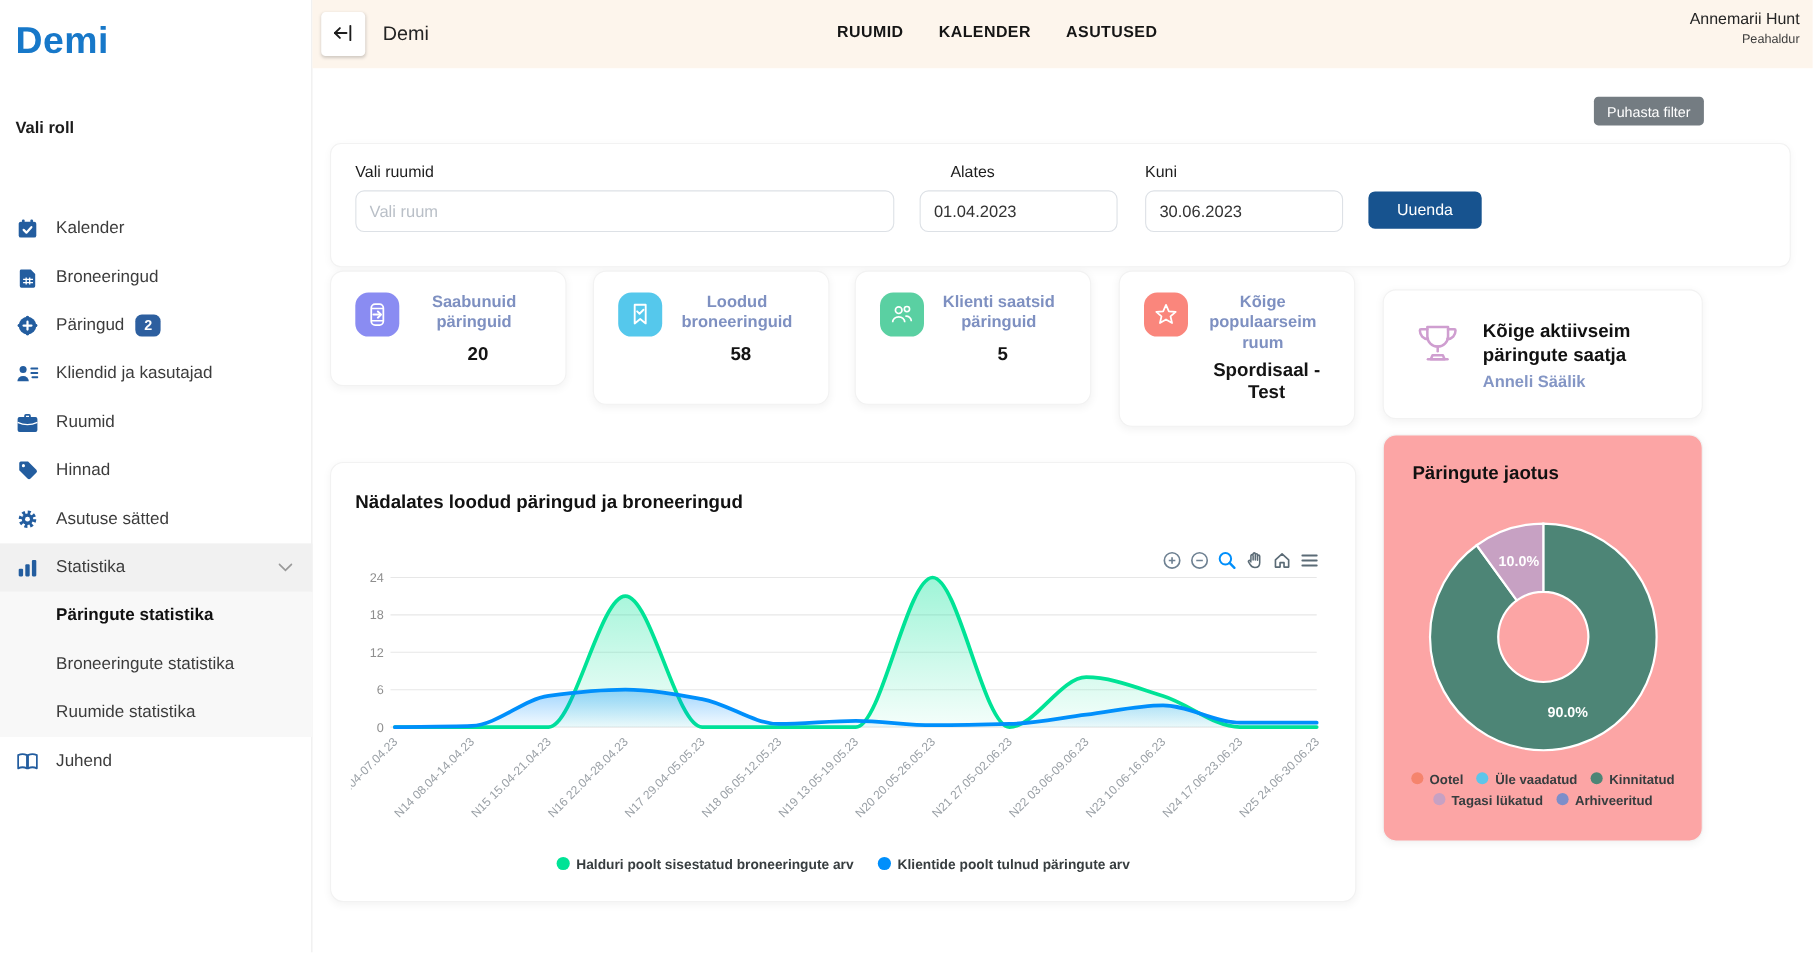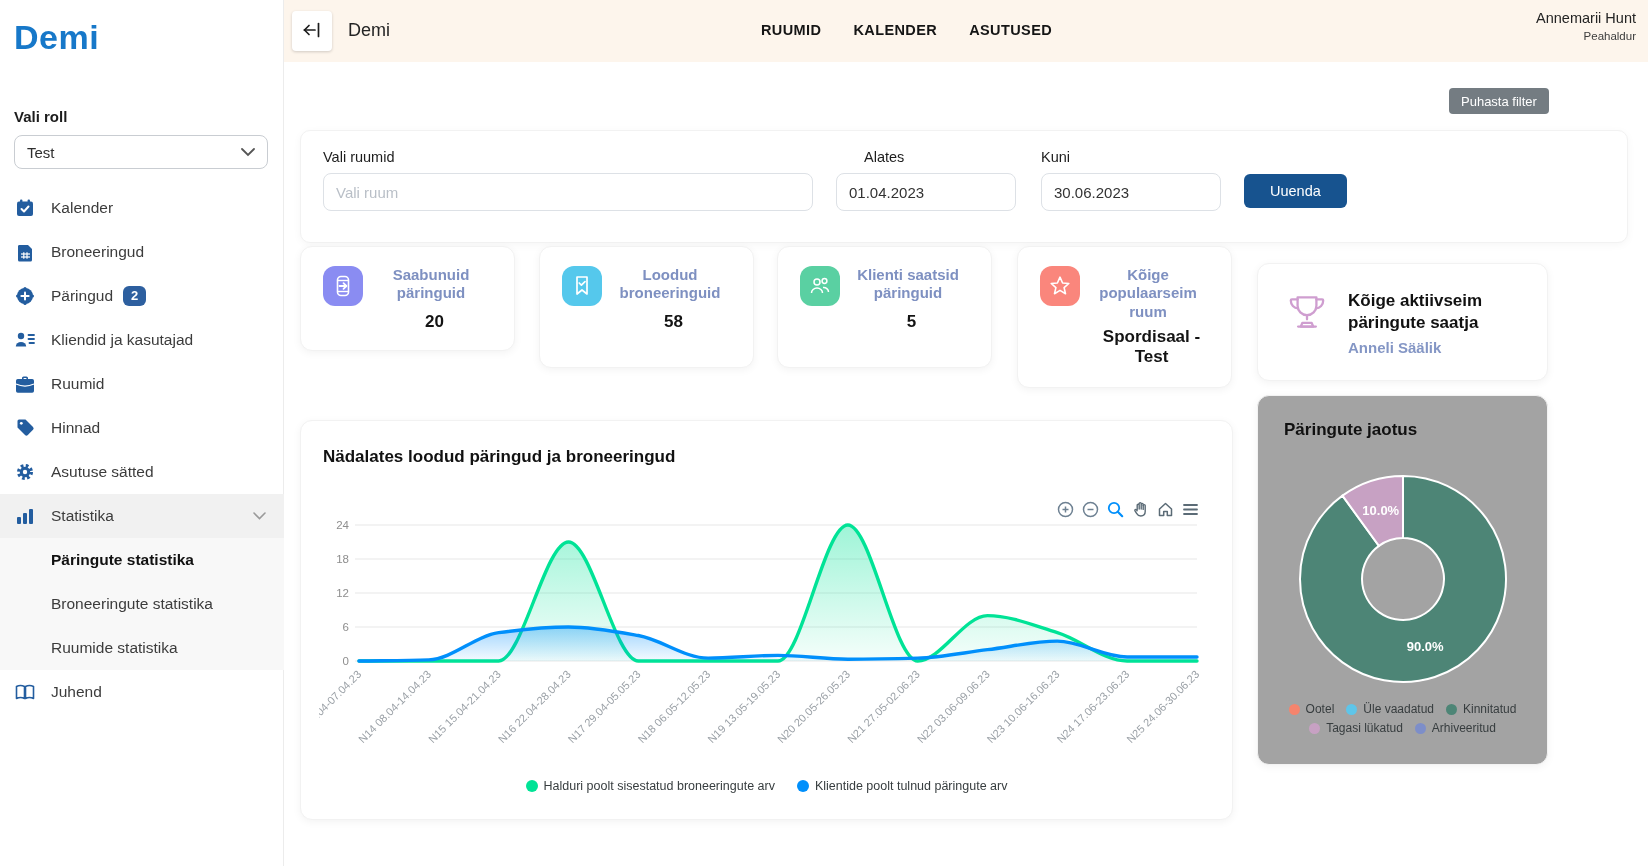--- a/index.html
+++ b/index.html
@@ -55,48 +55,40 @@
   
   .chart-card { position:absolute; left:300px; top:420px; width:933px; height:400px; background:#fff; border:1px solid #f2f2f2; border-radius:12px; box-shadow:0 2px 8px rgba(0,0,0,.05); }
   .chart-title { position:absolute; left:22px; top:26px; font-size:17px; font-weight:bold; color:#111; }
   .apex-toolbar { position:absolute; right:33px; top:80px; display:flex; gap:8px; align-items:center; }
   .apex-toolbar span { display:flex; cursor:pointer; }
   .line-svg { position:absolute; left:18px; top:78px; width:897px; height:252px; overflow:hidden; }
   .grid-line { stroke:#e7e7e7; stroke-width:1; }
   .ytick { fill:#8e8e8e; font-size:11.5px; }
   .xtick { fill:#9aa0a6; font-size:11px; }
   .line-legend { position:absolute; left:0; right:0; top:358px; display:flex; justify-content:center; gap:22px; }
-  .leg-item { display:flex; align-items:center; gap:6px; font-size:12.5px; color:#373d3f; cursor:pointer; }
+  .leg-item { display:flex; align-items:flex-start; gap:6px; font-size:12.5px; color:#373d3f; cursor:pointer;font-weight:bold; }
   .leg-dot { width:12px; height:12px; border-radius:50%; }
 
   
-  .donut-card { position:absolute; left:1257px; top:395px; width:291px; height:370px; background:#a3a3a3; border:1px solid #f2f2f2; border-radius:12px; box-shadow:0 2px 8px rgba(0,0,0,.05); }
+  .donut-card { position:absolute; left:1257px; top:395px; width:291px; height:370px; background:#fca5a5; border:1px solid #f2f2f2; border-radius:12px; box-shadow:0 2px 8px rgba(0,0,0,.05); }
   .donut-title { position:absolute; left:26px; top:24px; font-size:17px; font-weight:bold; color:#111; }
   .donut-svg { position:absolute; left:35px; top:73px; width:220px; height:220px; }
   .donut-label { fill:#fff; font-size:13px; font-weight:bold; }
   .donut-legend { position:absolute; left:18px; right:18px; top:306px; display:flex; flex-wrap:wrap; justify-content:center; column-gap:12px; row-gap:5px; }
   .donut-legend .leg-item { font-size:12px; }
   .donut-legend .leg-dot { width:11px; height:11px; }
 </style>
 </head>
 <body>
 
 <div class="app">
 
   <aside class="sidebar">
     <div class="logo">Demi</div>
     <div class="role-label">Vali roll</div>
-    <div class="role-select">
-      <span>Test</span>
-      <span class="chev">
-        <svg width="14" height="9" viewBox="0 0 14 9">
-            <polyline points="1,1 7,7 13,1" fill="none" stroke="#555" stroke-width="1.8" stroke-linecap="round"></polyline>
-          </svg>
-      </span>
-    </div>
 
     <nav class="menu">
       <div class="side-item">
         <span class="ic">
           <svg width="20" height="20" viewBox="0 0 20 20">
               <rect x="2" y="3.5" width="16" height="14.5" rx="2" fill="#235d9f"></rect>
               <rect x="5" y="1.5" width="2.4" height="4" rx="1" fill="#235d9f"></rect>
               <rect x="12.6" y="1.5" width="2.4" height="4" rx="1" fill="#235d9f"></rect>
               <polyline points="6.5,11 9,13.5 13.5,8.5" fill="none" stroke="#fff" stroke-width="2" stroke-linecap="round" stroke-linejoin="round"></polyline>
             </svg>

